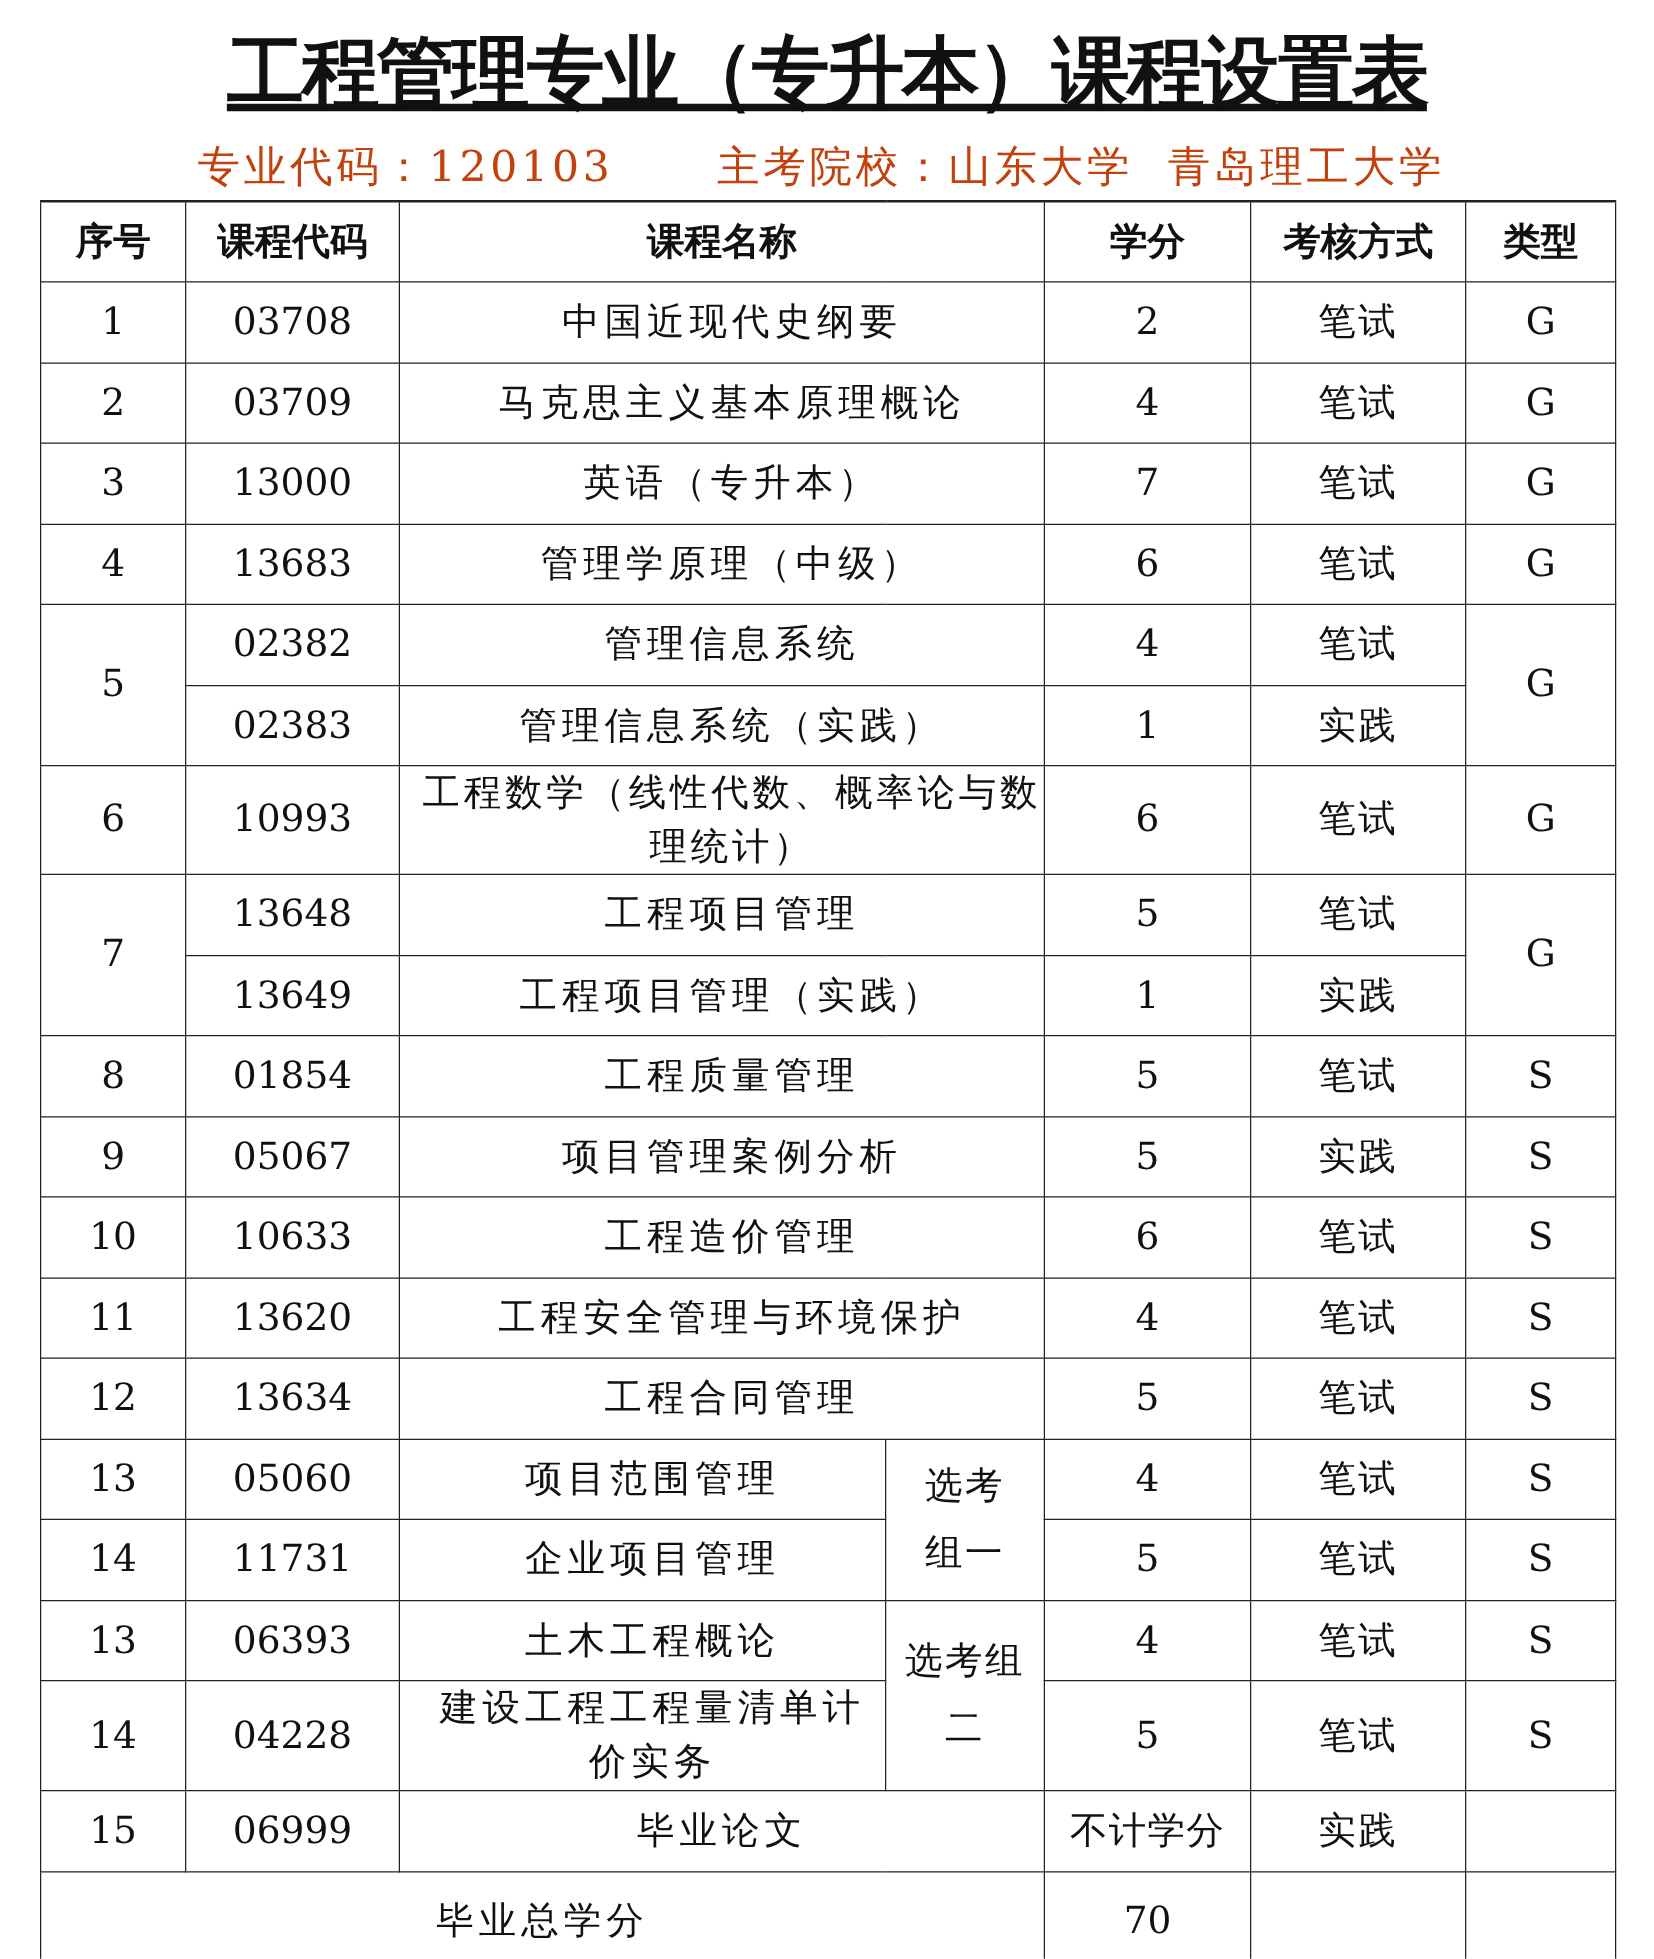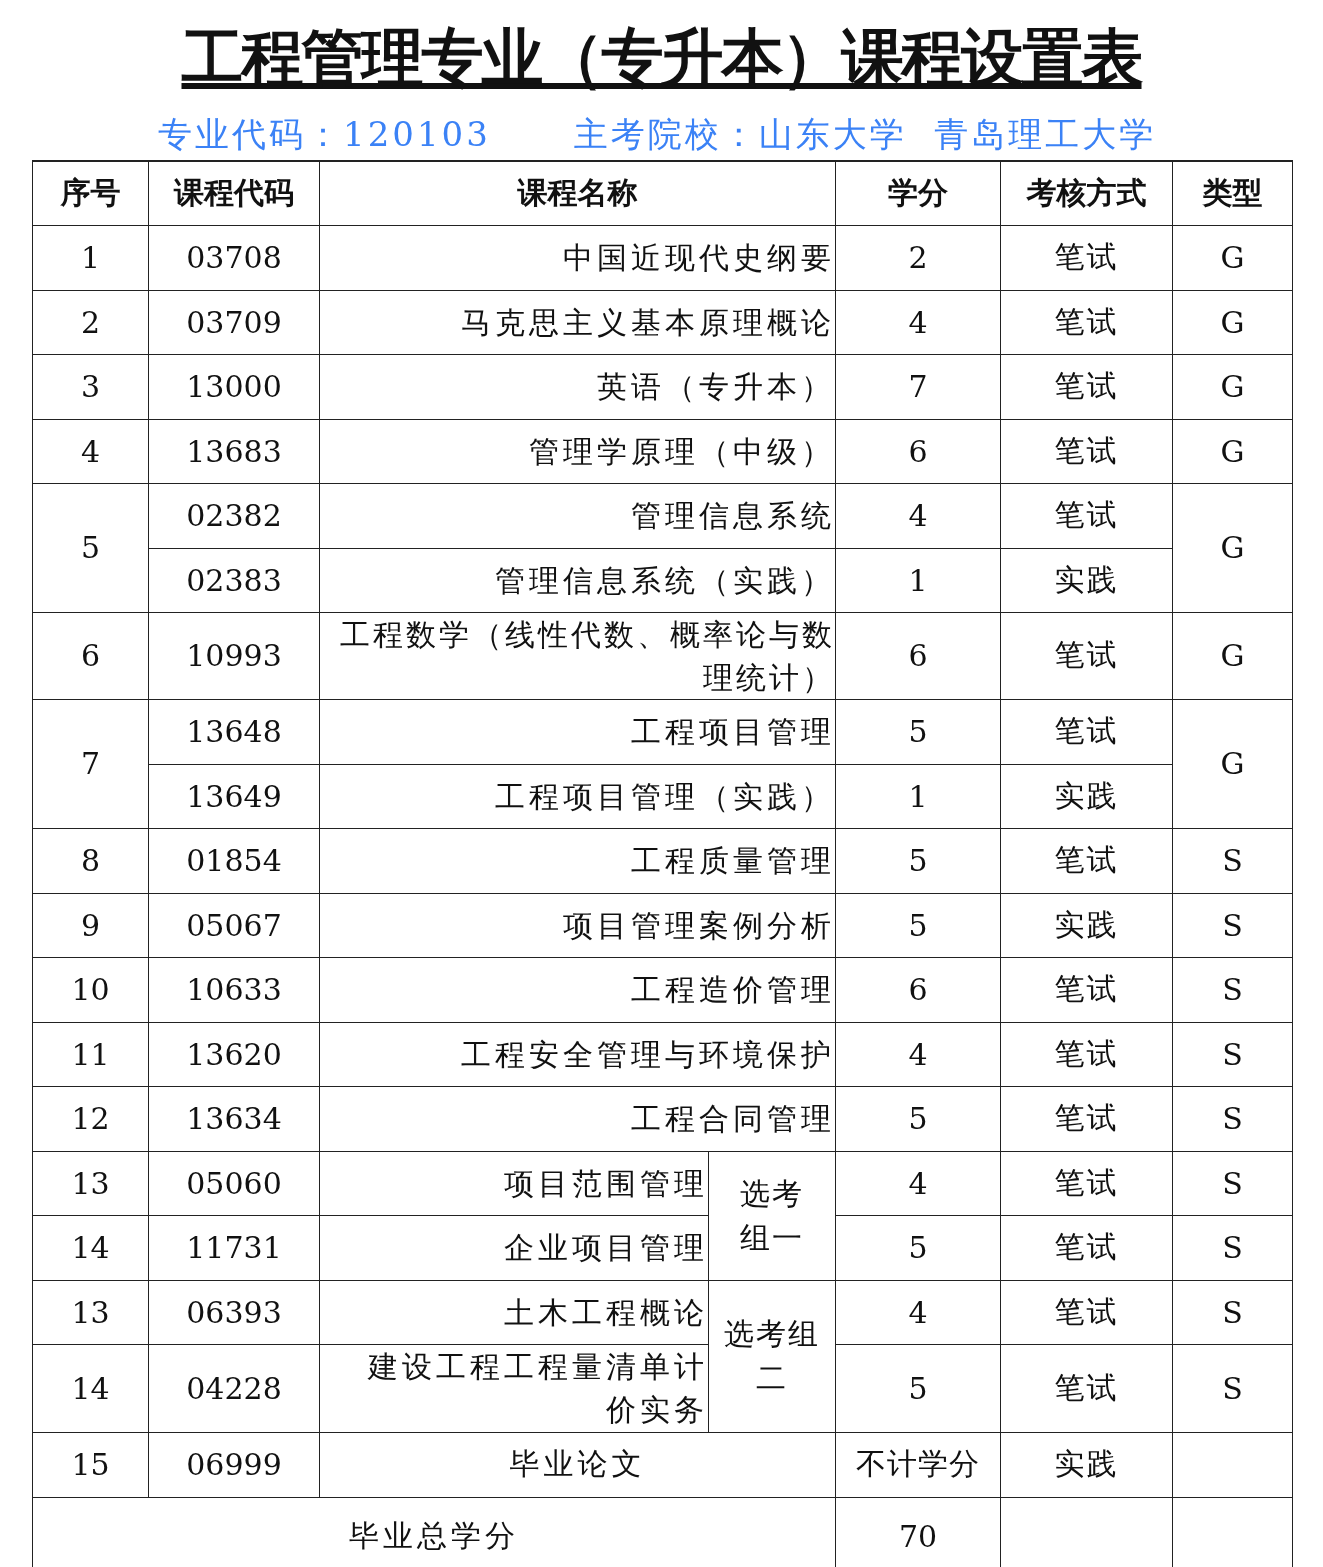--- a/index.html
+++ b/index.html
@@ -2,29 +2,29 @@
 <html><head>
 <meta charset="utf-8">
 <style>
   html, body { margin: 0; padding: 0; background: #ffffff; }
   body { width: 1323px; height: 1567px; position: relative; overflow: hidden;
          font-family: "DejaVu Serif", "Liberation Serif", serif; color: #111; }
   .title { position: absolute; left: 0; top: 18px; width: 1323px; text-align: center;
            font-family: "DejaVu Sans", "Liberation Sans", sans-serif; font-size: 62px;
            font-weight: bold; letter-spacing: -2px; line-height: 80px; text-decoration: underline; }
   .subtitle { position: absolute; left: 158px; top: 110px; font-size: 34px; line-height: 48px;
-              color: #3b82f6; letter-spacing: 3px; white-space: pre; }
+              color: #c2410c; letter-spacing: 3px; white-space: pre; }
   table { position: absolute; left: 32px; top: 160px; border-collapse: collapse;
           table-layout: fixed; }
   td { border: 1.5px solid #222; text-align: center; vertical-align: middle;
        font-size: 30px; padding: 0; color: #111; }
   td.hd { font-family: "DejaVu Sans", "Liberation Sans", sans-serif; font-weight: bold; font-size: 30px; }
-  td.name { text-align: right; padding-left: 16px; letter-spacing: 4px; line-height: 43px; }
+  td.name { text-align: center; padding-left: 16px; letter-spacing: 4px; line-height: 43px; }
   td.cj { letter-spacing: 2px; }
-  td.grp { line-height: 44px; letter-spacing: 2px; margin-left: 40px; }
+  td.grp { line-height: 54px; letter-spacing: 2px; margin-left: 40px; }
   table { border-top: 2px solid #222; border-bottom: 2px solid #222; }
 </style>
 </head>
 <body>
 
 <div class="title">工程管理专业（专升本）课程设置表</div>
 <div class="subtitle">专业代码：120103      主考院校：山东大学  青岛理工大学</div>
 
 <table>
   <colgroup>

